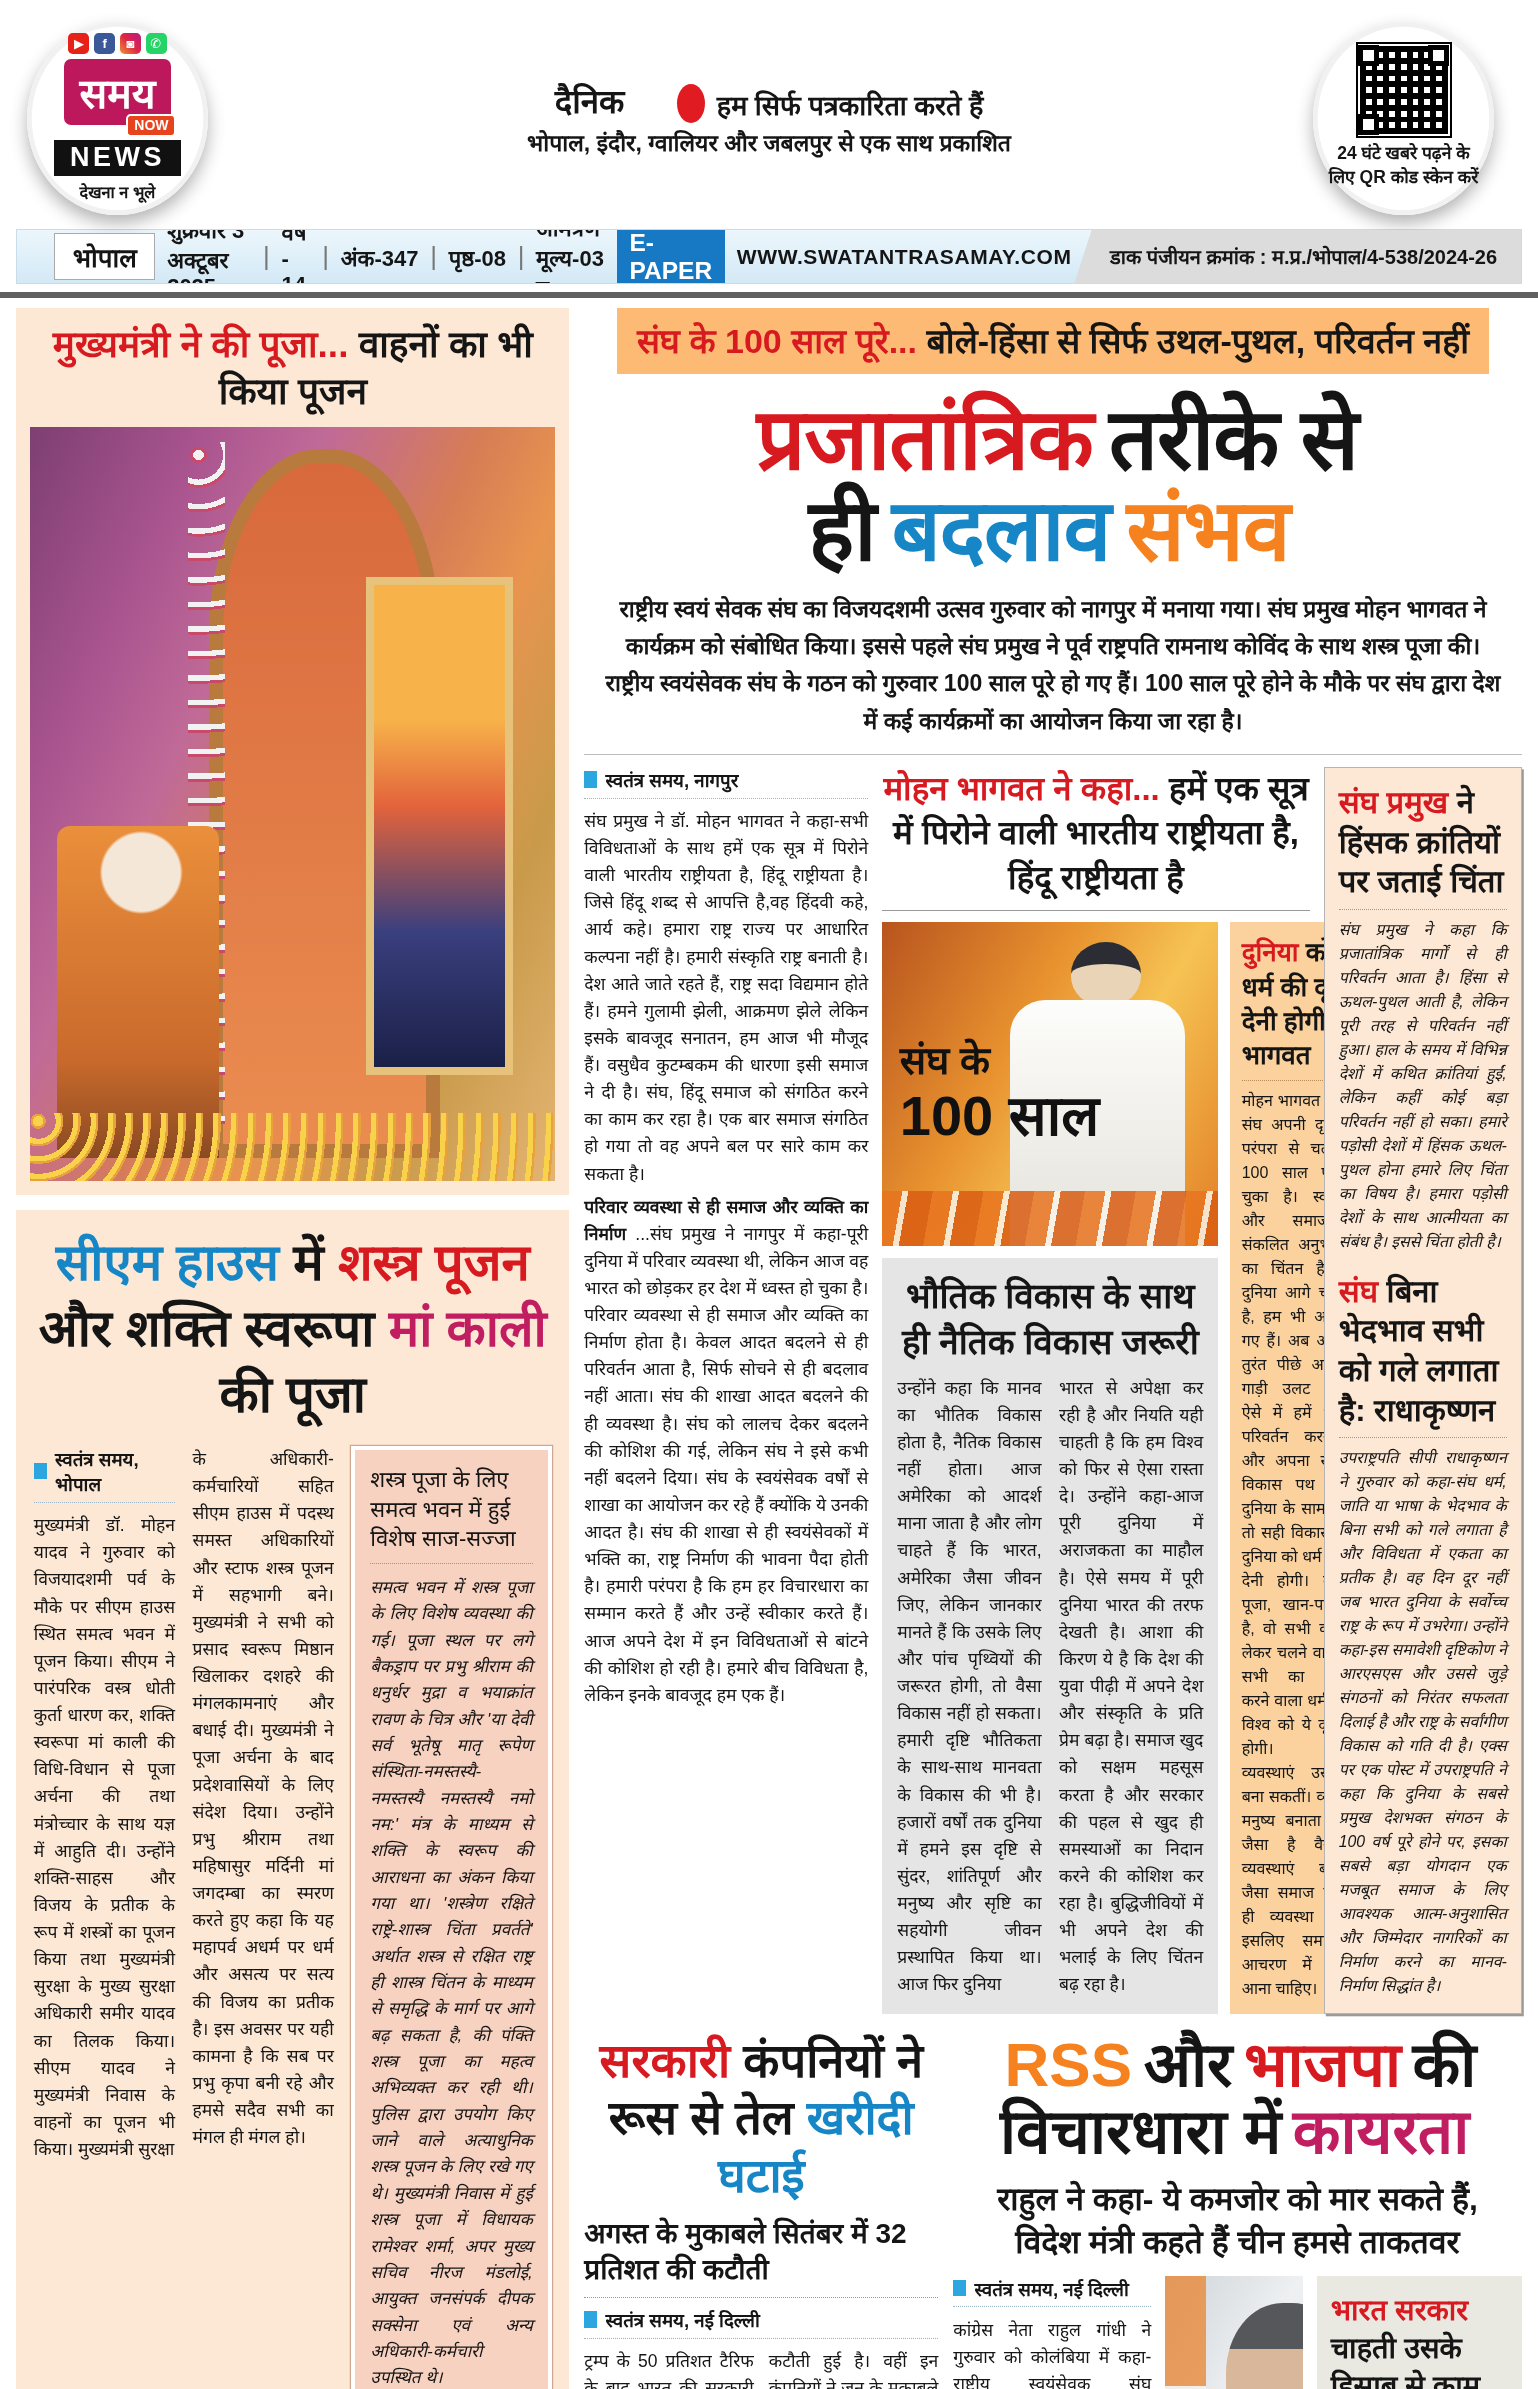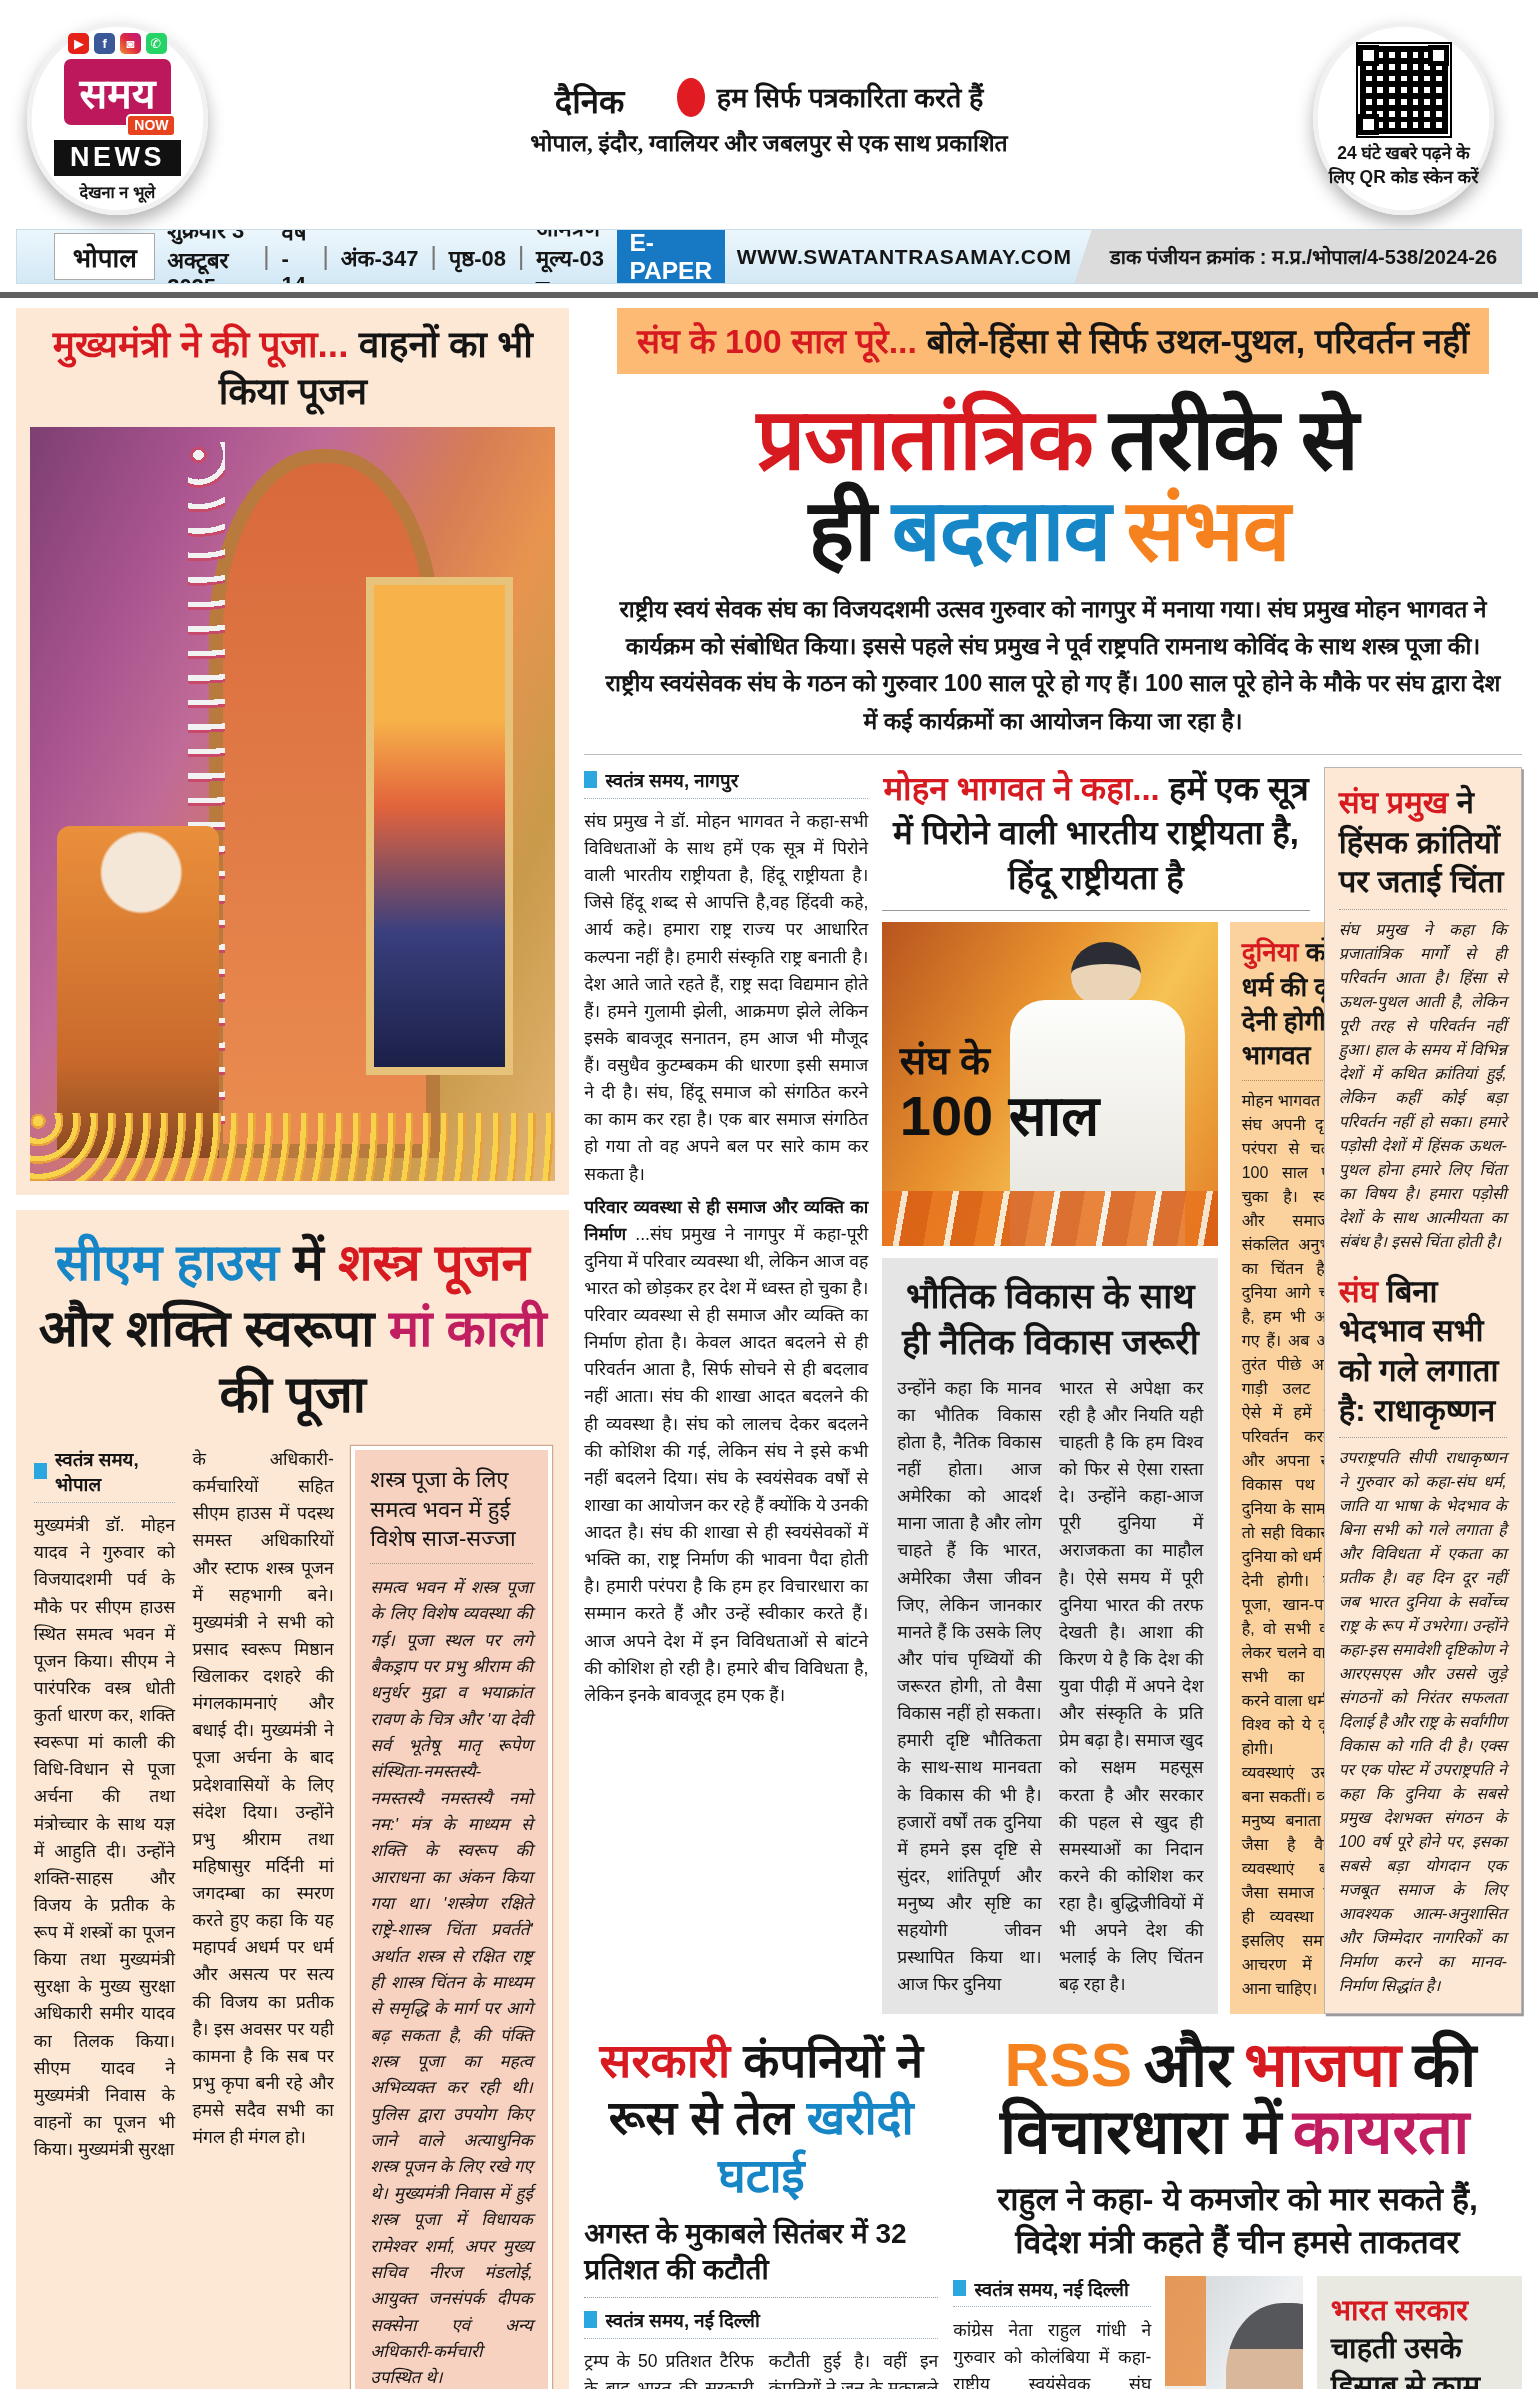--- a/index.html
+++ b/index.html
@@ -14,26 +14,26 @@
   .social-row { display:flex; gap:4.7px; }
   .sicon { width:21px; height:21px; border-radius:4.7px; color:#fff; font-size:13px; font-weight:bold;
            display:flex; align-items:center; justify-content:center; }
   .sicon.yt { background:#e62117; } .sicon.fb { background:#3b5998; }
   .sicon.ig { background:linear-gradient(45deg,#f09433,#dc2743,#bc1888); } .sicon.wa { background:#25d366; }
   .logo-red { position:relative; background:#be185d; color:#fff; font-size:41px; font-weight:900; padding:4.7px 15px; border-radius:7px; }
   .logo-now { position:absolute; right:-5.8px; bottom:-11.7px; background:#e8431f; border:2.3px solid #fff; color:#fff; font-size:14px; font-weight:900; padding:1.2px 5.8px; border-radius:4.7px; }
   .logo-news { background:#111; color:#fff; font-weight:900; font-size:27px; letter-spacing:3.5px; padding:2.3px 16.3px; margin-top:9.3px; }
   .logo-tag { font-weight:900; font-size:16.3px; }
   .mast-center { text-align:center; }
-  .mast-toprow { display:flex; align-items:flex-start; justify-content:center; gap:11.7px; }
+  .mast-toprow { display:flex; align-items:flex-end; justify-content:center; gap:11.7px; }
   .daily { font-weight:900; font-size:33px; margin-right:41px; }
   .red-dot { width:28px; height:39px; background:#e11b22; border-radius:50%; flex:none; }
   .slogan { font-size:27px; font-weight:800; }
   .title { font-size:100px; font-weight:900; line-height:1.02; letter-spacing:-1.8px; }
-  .publish { font-size:23px; font-weight:800; margin-top:2.3px;font-family:Liberation Serif, serif; }
+  .publish { font-size:23px; font-weight:800; margin-top:2.3px; }
   .qr-wrap { gap:8.2px; padding:14px; }
   .qr { width:88px; height:88px; position:relative; outline:2.9px solid #000; outline-offset:2.3px;
         background: repeating-linear-gradient(0deg,#000 0 5.8px,transparent 5.8px 11.7px),
                     repeating-linear-gradient(90deg,#000 0 5.8px,#fff 5.8px 11.7px); }
   .qr-eye { position:absolute; width:21px; height:21px; background:#fff; border:5.3px solid #000; }
   .qr-eye.tl{ left:-1.2px; top:-1.2px; } .qr-eye.tr{ right:-1.2px; top:-1.2px; } .qr-eye.bl{ left:-1.2px; bottom:-1.2px; }
   .qr-caption { font-size:17.5px; font-weight:800; text-align:center; line-height:1.35; }
 
   
   .dateline { margin:0 16.3px; height:55px; background:linear-gradient(#ecf6fc,#d3e9f6); border:0.6px solid #c8dcea;

